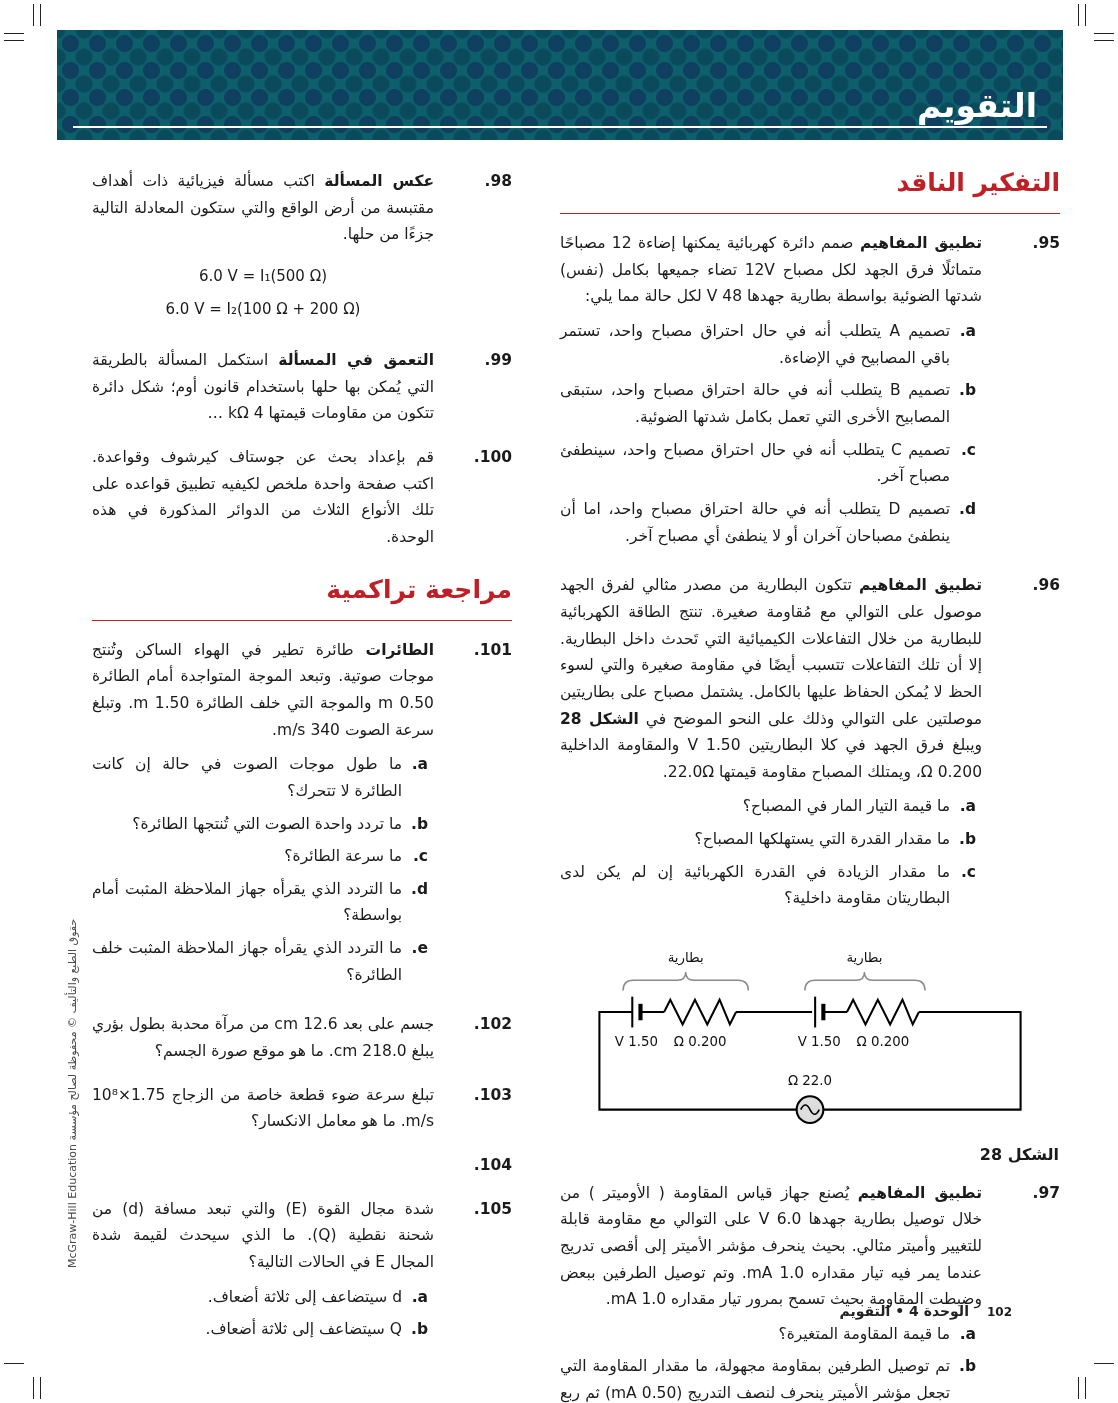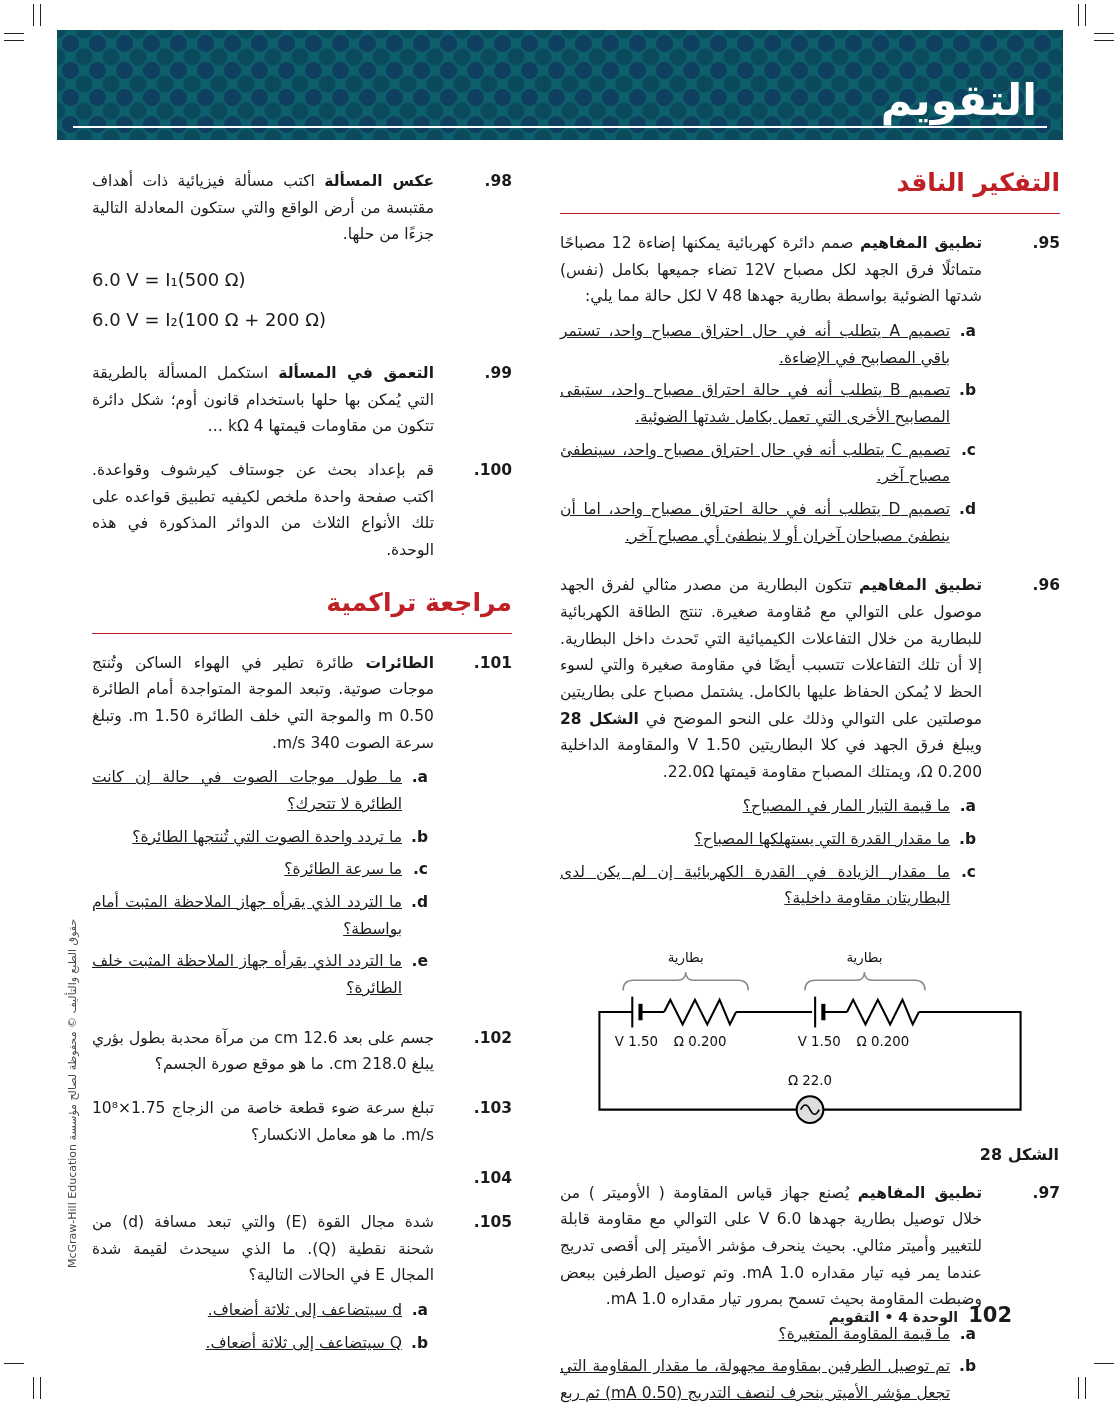--- a/index.html
+++ b/index.html
@@ -17,21 +17,21 @@
     background-color:#0c5f6b;
     background-image:
       radial-gradient(circle, rgba(16,58,94,.85) 8px, rgba(16,58,94,0) 9px),
       radial-gradient(circle, rgba(10,72,90,.9) 8px, rgba(10,72,90,0) 9px);
     background-size:27px 27px, 27px 27px;
     background-position:0 0, 13.5px 13.5px;
   }
   .banner-rule { position:absolute; left:16px; right:16px; bottom:12px; height:2px; background:#ffffff; }
   .banner-title {
     position:absolute; right:26px; bottom:18px; color:#ffffff;
-    font-size:43px; font-weight:bold; line-height:1;
+    font-size:33px; font-weight:bold; line-height:1;
   }
   
   .content {
     position:absolute; top:168px; right:58px; left:92px;
     display:flex; direction:rtl; gap:48px;
   }
   .col-right { flex:0 0 500px; width:500px; }
   .col-left { flex:1; min-width:0; }
   .section-heading {
     color:#bf2026; font-weight:bold; font-size:25px; text-align:right;
@@ -40,23 +40,23 @@
   .col-left .section-heading { margin-top:24px; }
   
   .problem { display:flex; direction:rtl; margin-bottom:17px; font-size:15.5px; line-height:1.72; }
   .pnum { flex:0 0 46px; font-weight:bold;margin-left:32px; }
   .pbody { flex:1; min-width:0; }
   .ptext { text-align:justify; }
   .ptext b { font-weight:bold; }
   .subitems { margin-top:8px; padding-right:6px; }
   .subitem { display:flex; direction:rtl; margin-bottom:6px; }
   .subletter { flex:0 0 26px; font-weight:bold; }
-  .subtext { flex:1; min-width:0; text-align:justify;text-decoration:underline; }
-  
-  .equations { direction:ltr; margin:12px 0 4px; font-size:18px; line-height:2.2; }
+  .subtext { flex:1; min-width:0; text-align:justify; }
+  
+  .equations { direction:ltr; text-align:center; margin:12px 0 4px; font-size:15px; line-height:2.2; }
   
   .figure { margin:4px 1px 16px; }
   .figure svg { display:block; width:452px; margin:0 auto; }
   .figure-caption { font-weight:bold; font-size:16px; text-align:right; margin-top:4px; }
   .wire { stroke:#000; stroke-width:2; fill:none; }
   .plate-long { stroke:#000; stroke-width:2; }
   .plate-short { stroke:#000; stroke-width:4; }
   .brace { stroke:#8a8a8a; stroke-width:1.4; fill:none; }
   .fig-label { font-size:13px; fill:#111; font-family:"DejaVu Sans", sans-serif; }
   .lamp-body { fill:#dedede; stroke:#000; stroke-width:2; }
@@ -65,21 +65,21 @@
   .copyright {
     position:absolute; left:66px; top:1268px;
     transform:rotate(-90deg); transform-origin:0 0;
     white-space:nowrap; font-size:11px; color:#4a4a4a;
   }
   
   .footer {
     position:absolute; top:1303px; right:106px;
     display:flex; direction:rtl; align-items:baseline; gap:10px; font-size:14px;
   }
-  .footer-page { font-weight:bold; font-size:21px; }
+  .footer-page { font-weight:bold; font-size:12px;margin-left:8px; }
   .footer-label { font-weight:bold; color:#222; }
 </style>
 </head>
 <body>
 
 <div class="page">
 
   <div class="mark" style="left:33px;top:4px;width:1px;height:22px;"></div>
   <div class="mark" style="left:40px;top:4px;width:1px;height:22px;"></div>
   <div class="mark" style="left:4px;top:33px;width:20px;height:1px;"></div>

